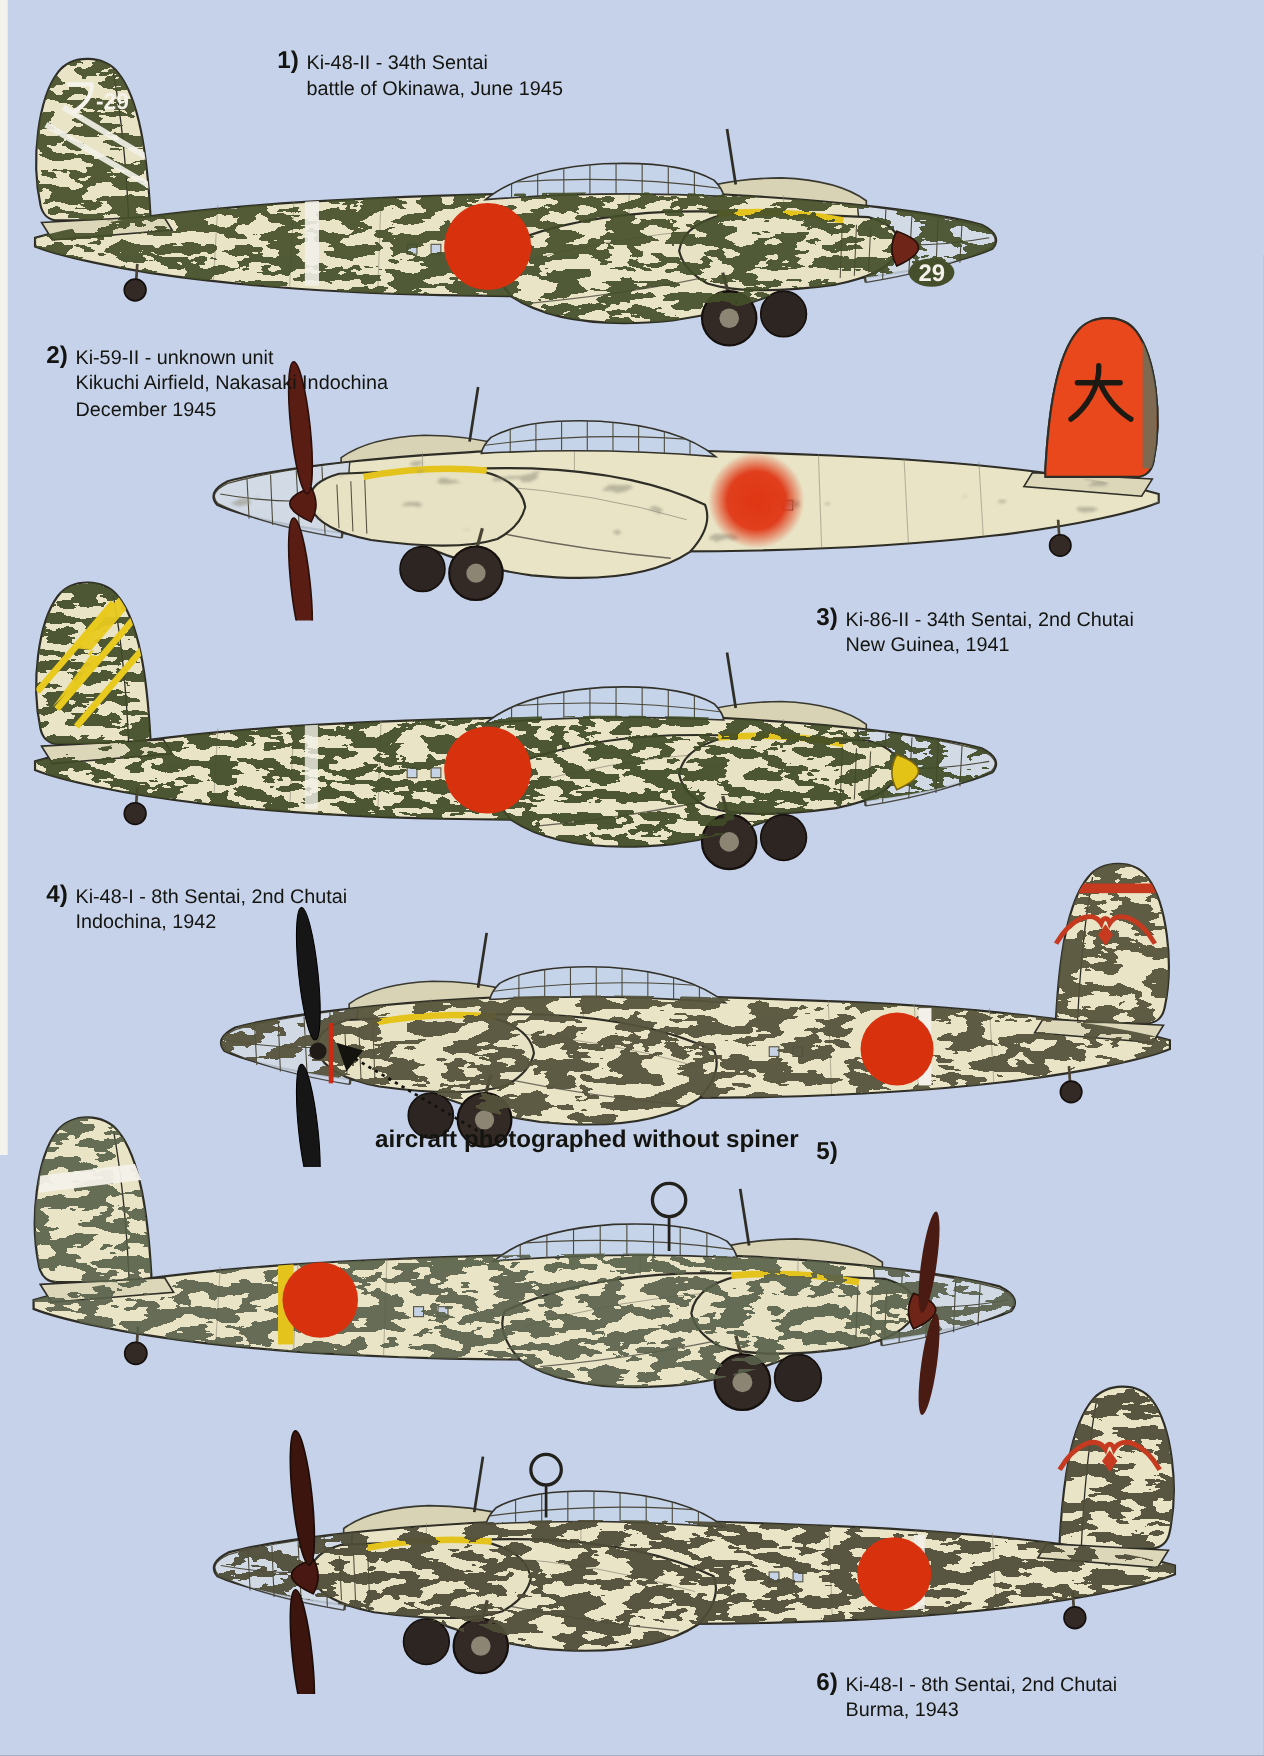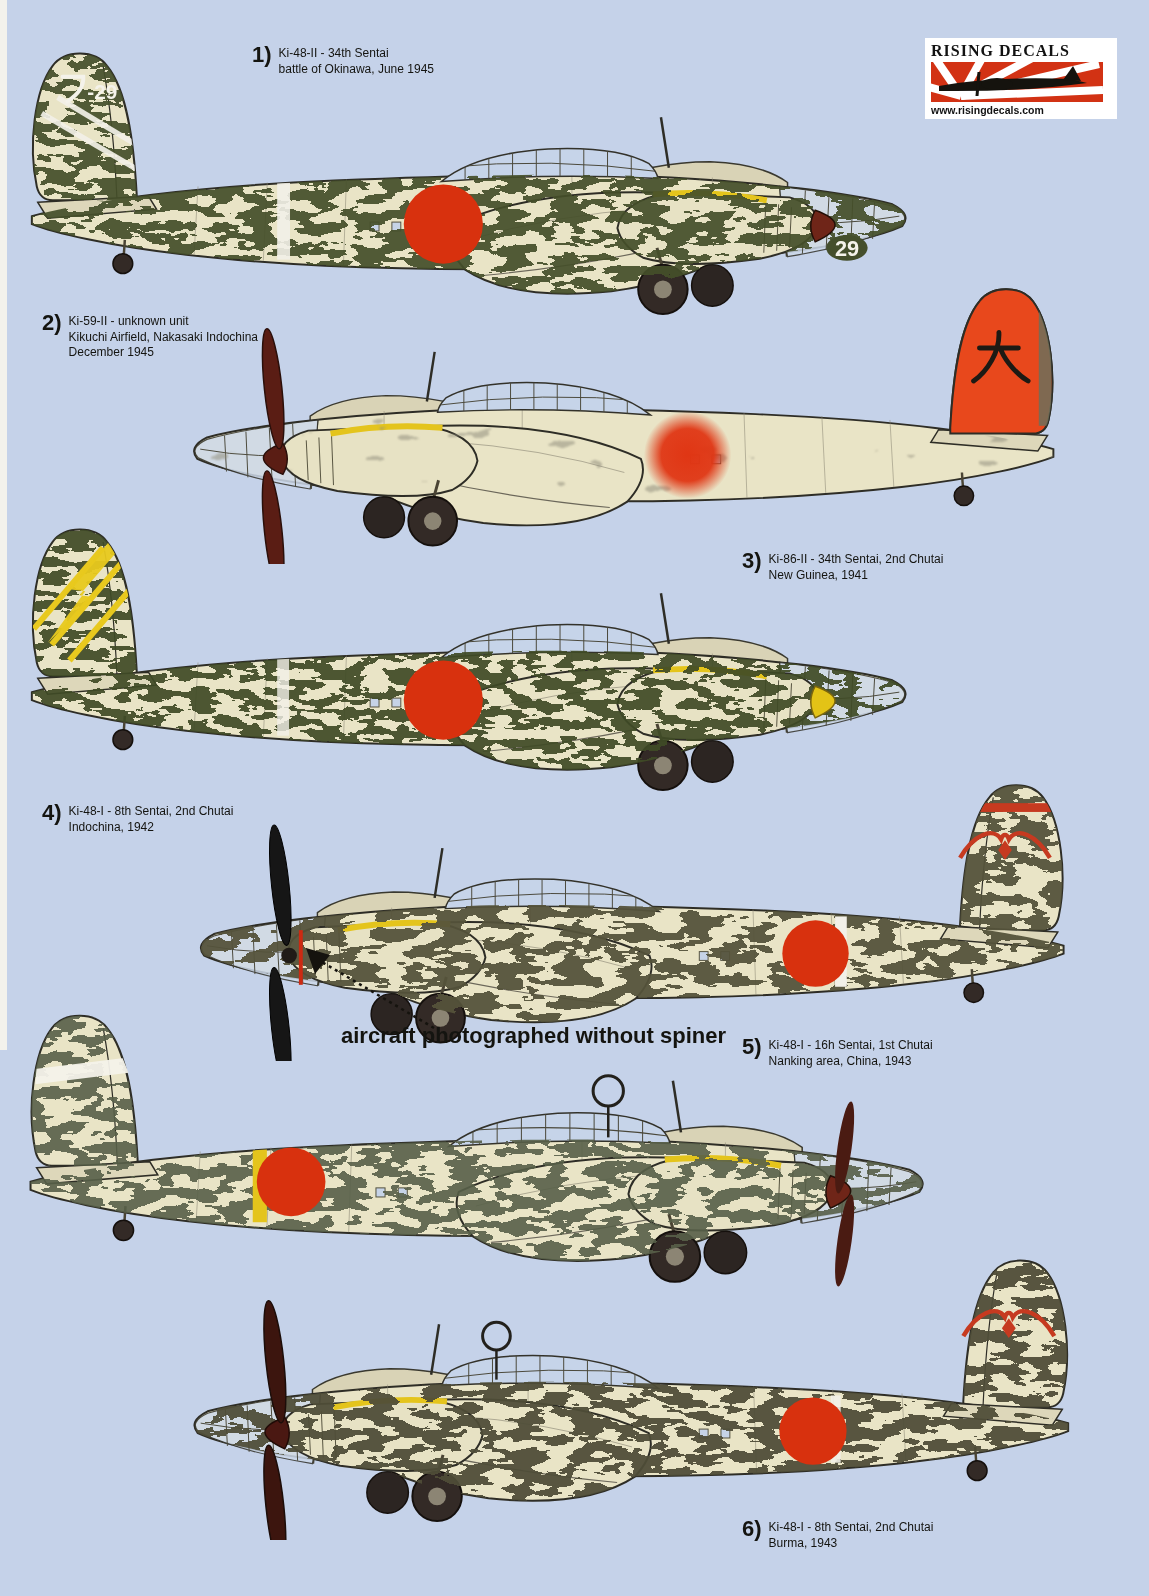--- a/index.html
+++ b/index.html
@@ -2,21 +2,21 @@
 <html><head>
 <meta charset="utf-8">
 <style>
   html,body{margin:0;padding:0;background:#8f9aae;}
   .sheet{position:relative;width:1149px;height:1596px;margin:0 auto;background:#c5d2e9;
          overflow:hidden;font-family:"Liberation Sans",sans-serif;}
   .page-edge{position:absolute;left:0;top:0;width:7px;height:1050px;background:#f3f2ec;z-index:2;}
   .plane{position:absolute;pointer-events:none;z-index:3;}
   .caption{position:absolute;display:flex;gap:7px;color:#141410;z-index:10;}
   .caption .num{font-weight:bold;font-size:22px;line-height:1.0;}
-  .caption .lines{display:flex;flex-direction:column;font-size:12px;line-height:1.3;padding-top:2px;}
+  .caption .lines{display:flex;flex-direction:column;font-size:18px;line-height:1.3;padding-top:2px;}
   .annotation{position:absolute;font-size:22px;color:#141410;z-index:10;font-weight:bold;}
   .anno-arrow{position:absolute;z-index:9;}
   .logo{position:absolute;left:925px;top:38px;width:182px;background:#ffffff;padding:4px 4px 3px 6px;z-index:10;}
   .logo-title{font-family:"Liberation Serif",serif;font-weight:bold;font-size:16px;
               letter-spacing:1px;color:#121212;line-height:1.1;margin-bottom:2px;}
   .logo-url{font-size:10.5px;font-weight:bold;color:#121212;margin-top:2px;}
   svg{display:block;}
 </style>
 </head>
 <body>
@@ -296,55 +296,30 @@
   </div>
   <div class="caption" style="left:42px;top:802px">
     <span class="num">4)</span>
     <span class="lines">
       <span>Ki-48-I - 8th Sentai, 2nd Chutai</span>
       <span>Indochina, 1942</span>
     </span>
   </div>
   <div class="caption" style="left:742px;top:1036px">
     <span class="num">5)</span>
-    <span class="lines">
-      <span>Ki-48-I - 16h Sentai, 1st Chutai</span>
-      <span>Nanking area, China, 1943</span>
-    </span>
   </div>
   <div class="caption" style="left:742px;top:1518px">
     <span class="num">6)</span>
     <span class="lines">
       <span>Ki-48-I - 8th Sentai, 2nd Chutai</span>
       <span>Burma, 1943</span>
     </span>
   </div>
 
   <div class="annotation" style="left:341px;top:1023px">
     <span>aircraft photographed without spiner</span>
   </div>
   <svg class="anno-arrow" style="left:296px;top:942px" width="150" height="92">
     <line x1="138" y1="86" x2="26" y2="20" stroke="#15130e" stroke-width="2.5" stroke-dasharray="3 4"></line>
     <path d="M10,6 L34,13 L19,32 Z" fill="#15130e"></path>
   </svg>
 
-  <div class="logo">
-    <div class="logo-title">RISING DECALS</div>
-    <svg width="172" height="40" viewBox="0 0 172 40">
-      <rect width="172" height="40" fill="#d23214"></rect>
-      <g stroke="#ffffff" stroke-width="8">
-        <line x1="30" y1="34" x2="172" y2="28"></line>
-        <line x1="30" y1="34" x2="168" y2="2"></line>
-        <line x1="30" y1="34" x2="120" y2="-14"></line>
-        <line x1="30" y1="34" x2="60" y2="-20"></line>
-        <line x1="30" y1="34" x2="0" y2="-10"></line>
-        <line x1="30" y1="34" x2="-20" y2="20"></line>
-      </g>
-      <g fill="#15130e">
-        <path d="M8,24 Q60,14 140,17 L156,21 Q90,30 8,29 Z"></path>
-        <path d="M132,18 L142,4 L150,19 Z"></path>
-        <ellipse cx="66" cy="22" rx="16" ry="6"></ellipse>
-        <line x1="48" y1="10" x2="46" y2="34" stroke="#15130e" stroke-width="3"></line>
-      </g>
-    </svg>
-    <div class="logo-url">www.risingdecals.com</div>
-  </div>
 </div>
 
 </body></html>

